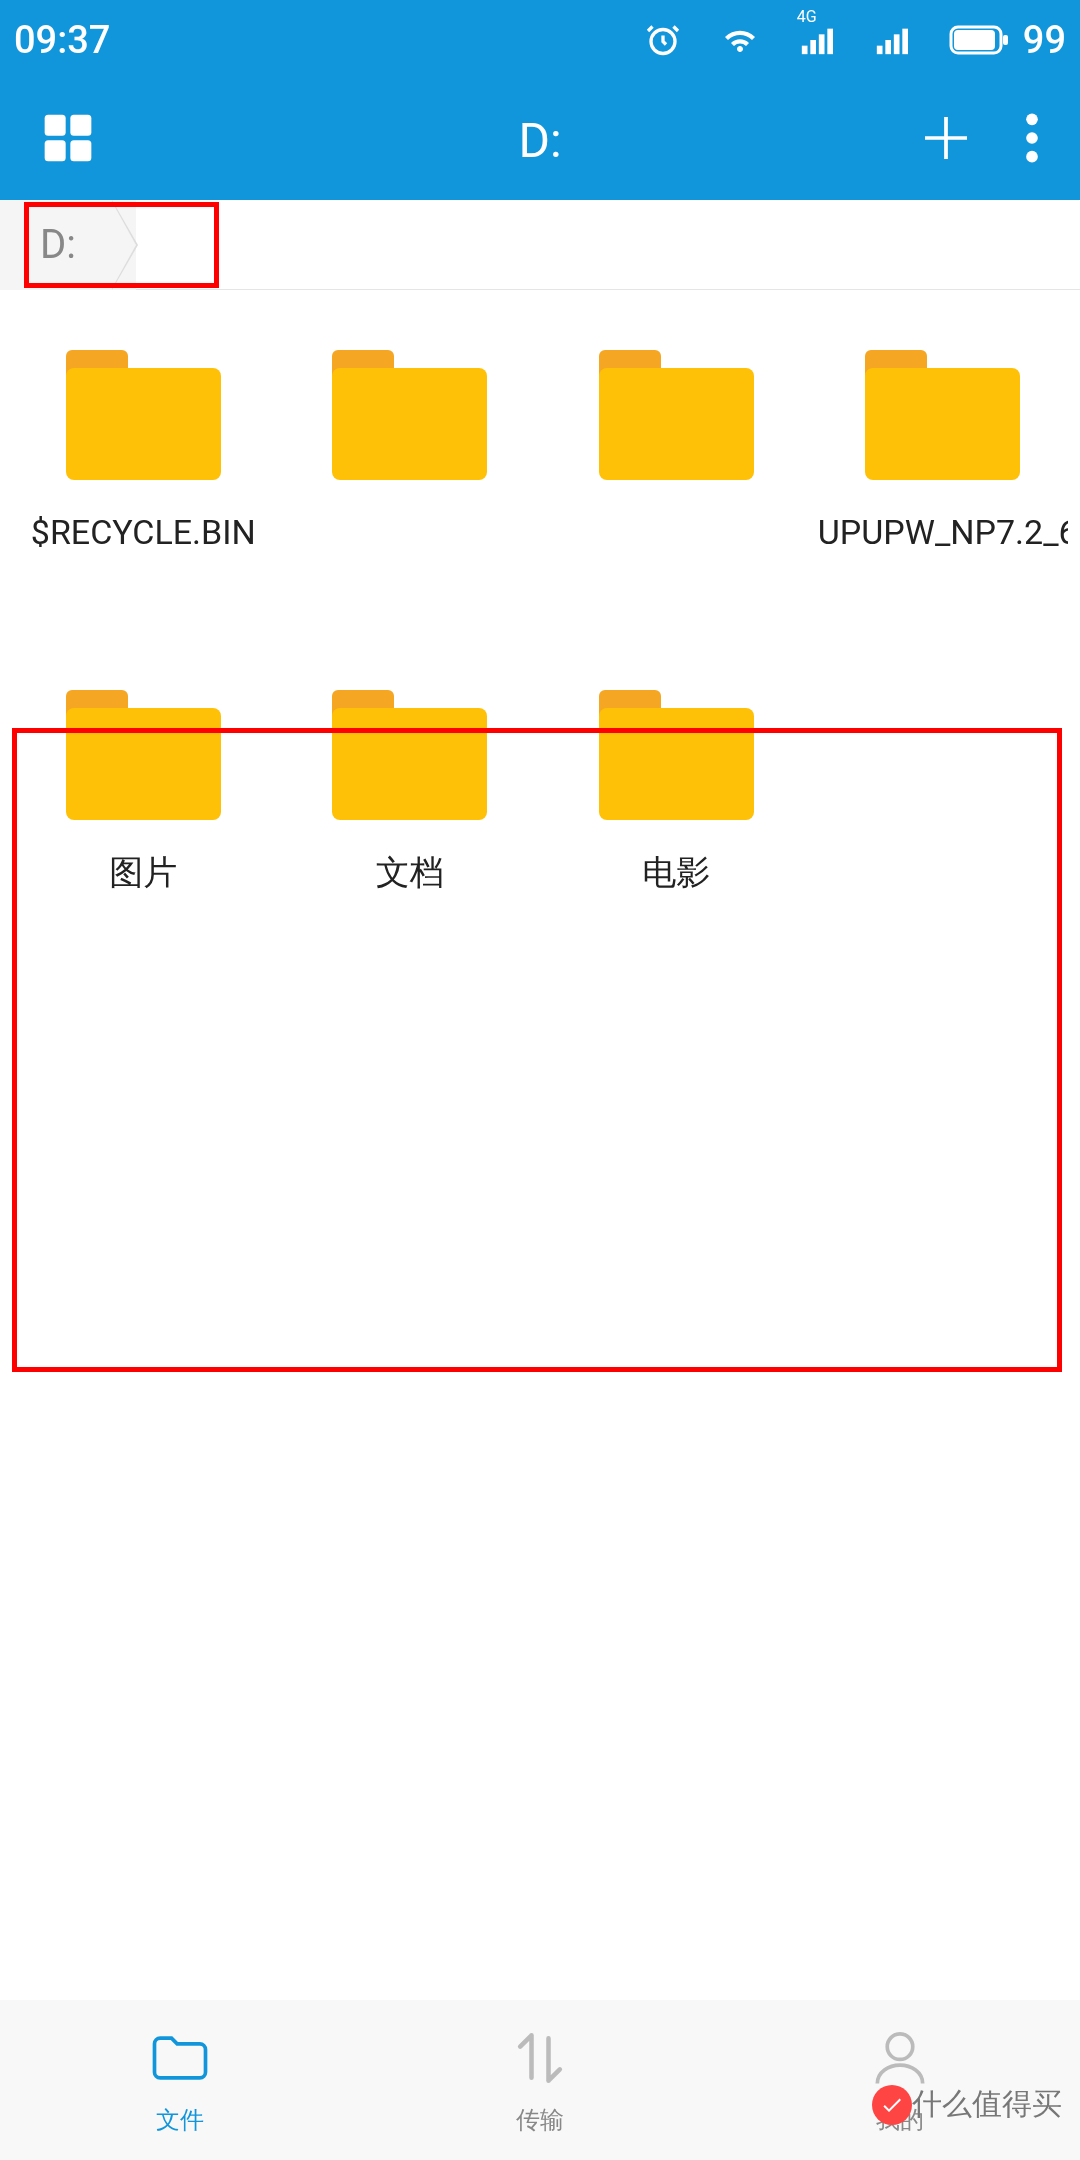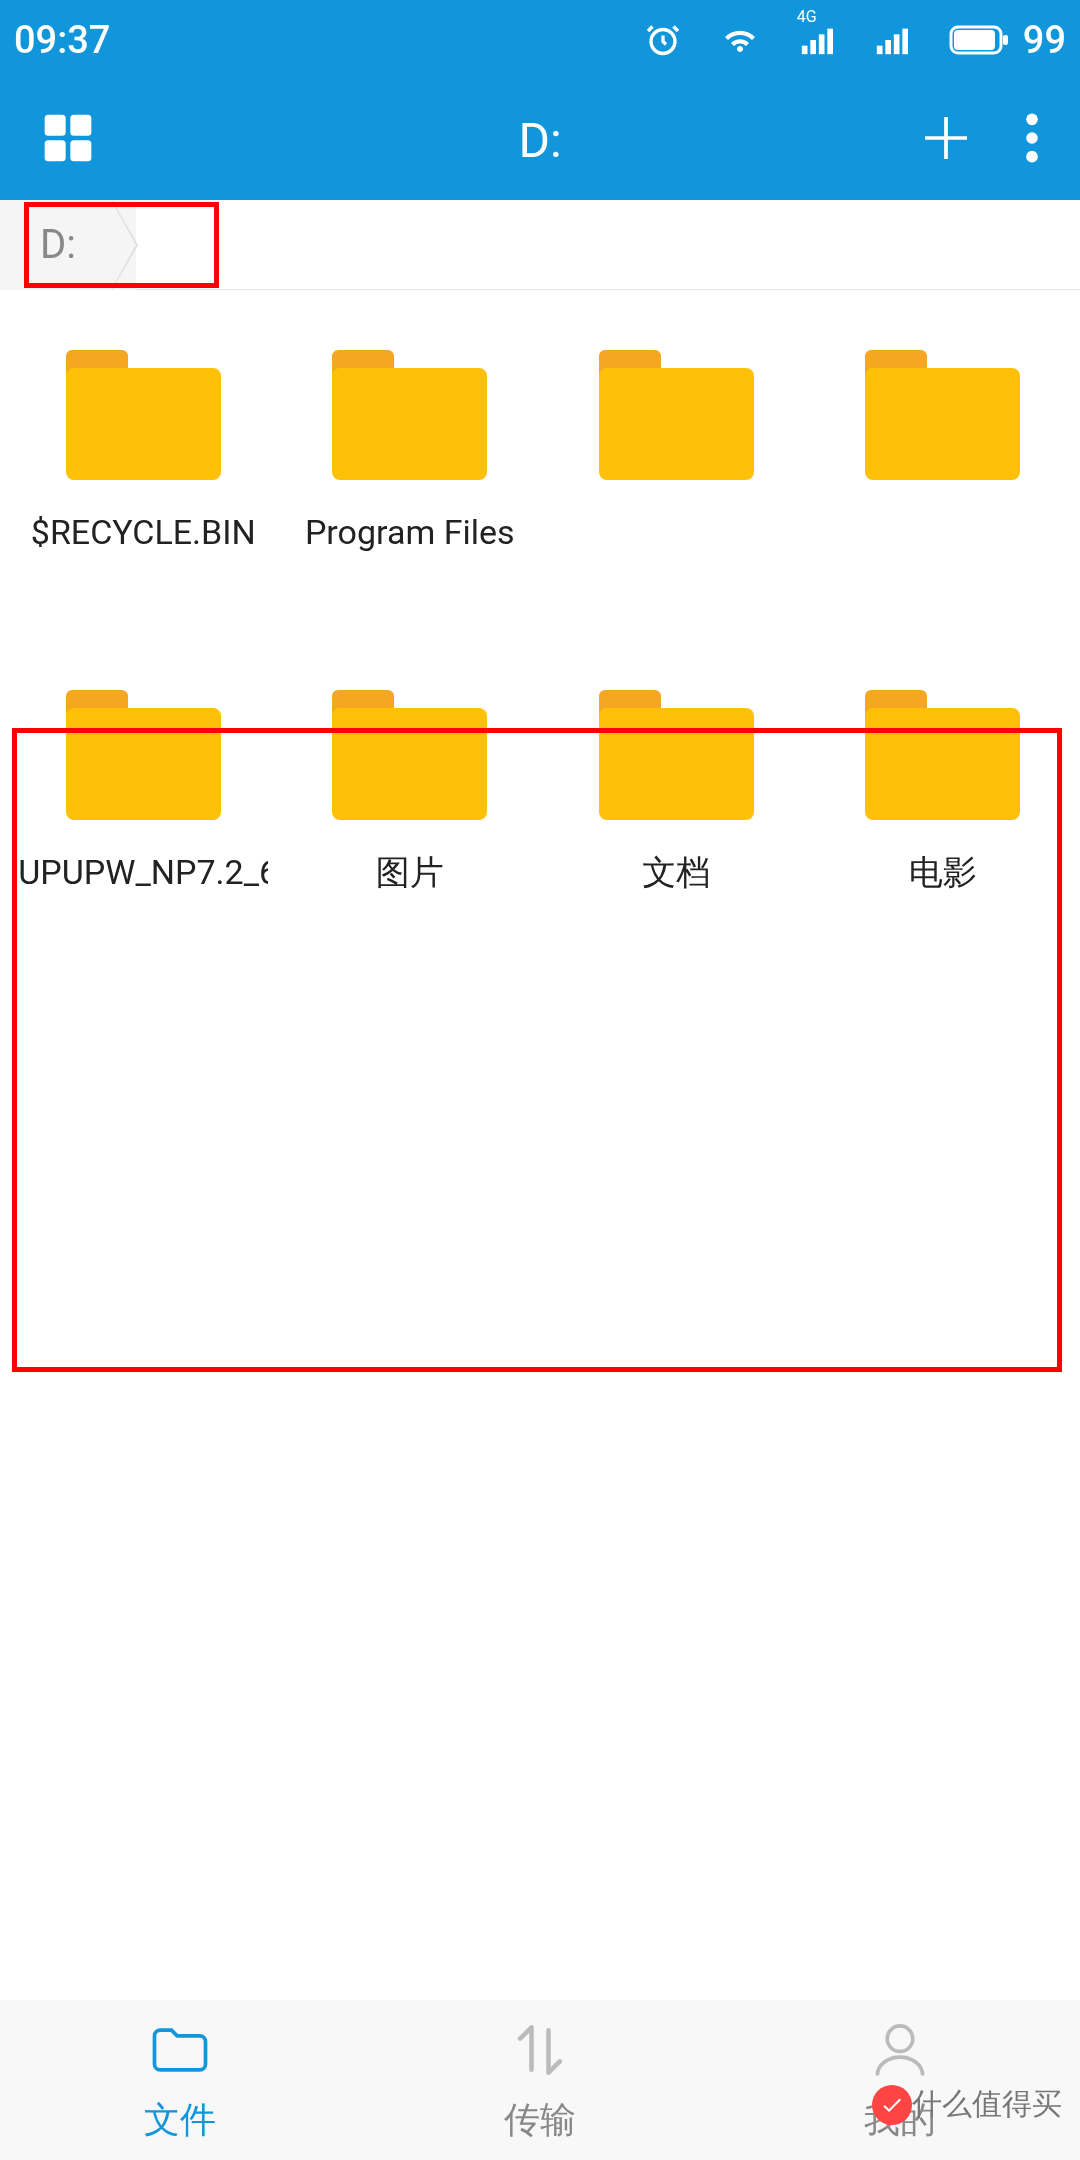--- a/index.html
+++ b/index.html
@@ -193,21 +193,21 @@
       align-items: center;
       justify-content: space-around;
     }
     .bottom-tab {
       display: flex;
       flex-direction: column;
       align-items: center;
       gap: 8px;
     }
     .bottom-tab-label {
-      font-size: 36px;
+      font-size: 24px;
     }
     .bottom-tab.active .bottom-tab-label {
       color: #1296db;
     }
     .bottom-tab:not(.active) .bottom-tab-label {
       color: #888888;
     }
     
     .watermark {
       position: absolute;
@@ -320,27 +320,20 @@
         <div class="folder-tab"></div>
         <div class="folder-body"></div>
       </div>
     <div class="folder-label">$RECYCLE.BIN</div>
   </div>
   <div class="folder-item">
     <div class="folder-icon">
         <div class="folder-tab"></div>
         <div class="folder-body"></div>
       </div>
-    <div class="folder-label">Program Files</div>
-  </div>
-  <div class="folder-item">
-    <div class="folder-icon">
-        <div class="folder-tab"></div>
-        <div class="folder-body"></div>
-      </div>
   </div>
   <div class="folder-item">
     <div class="folder-icon">
         <div class="folder-tab"></div>
         <div class="folder-body"></div>
       </div>
   </div>
   <div class="folder-item">
     <div class="folder-icon">
         <div class="folder-tab"></div>

